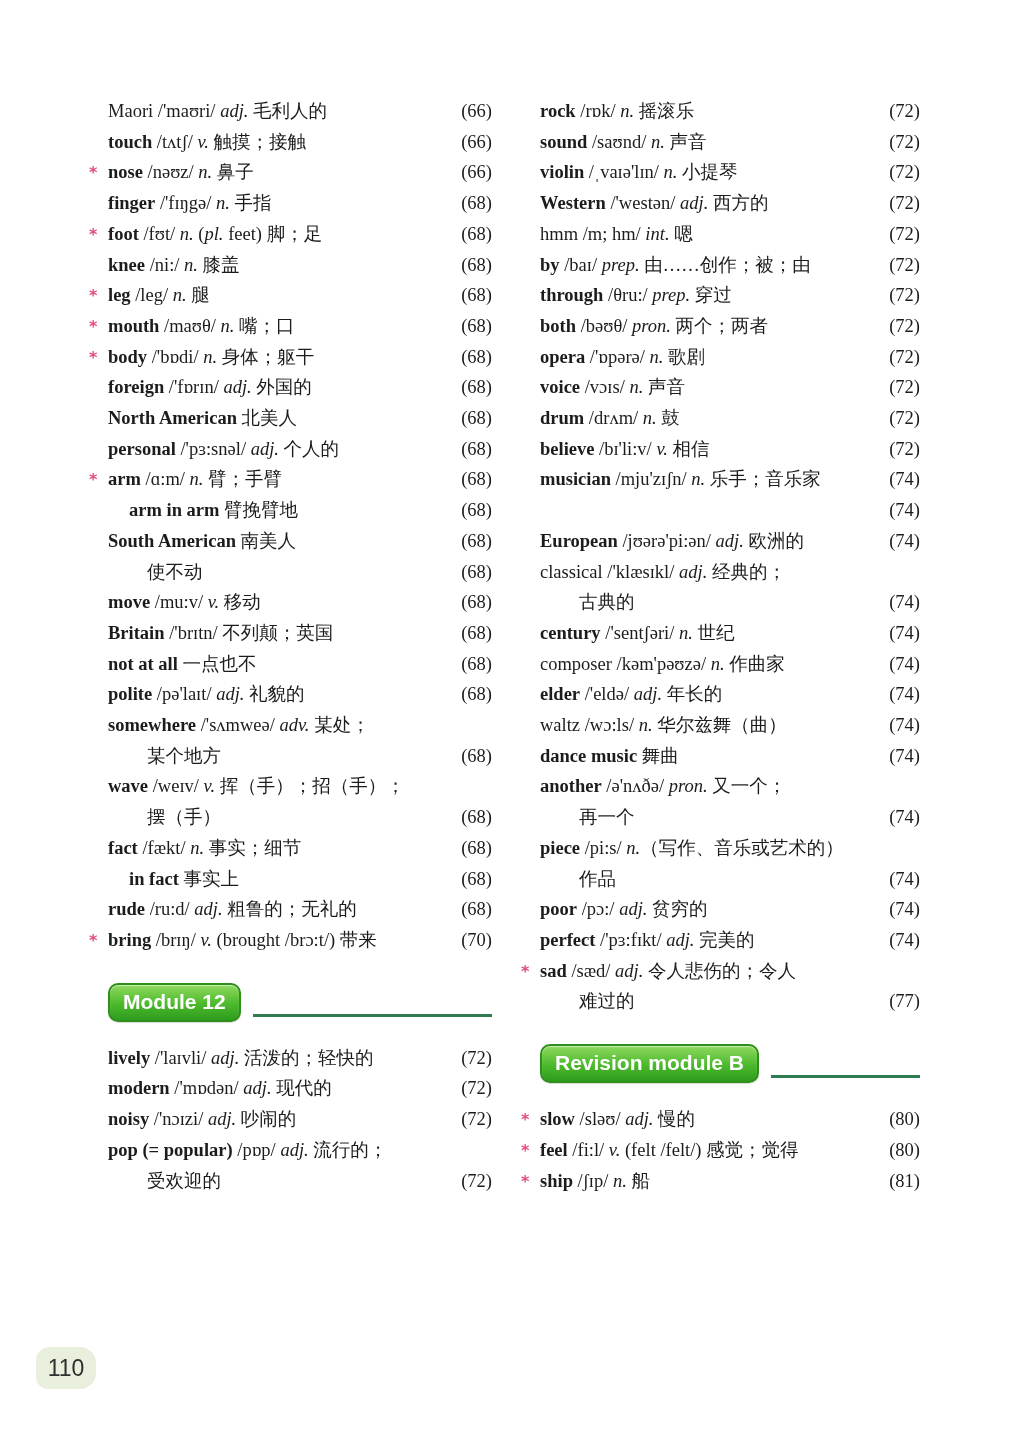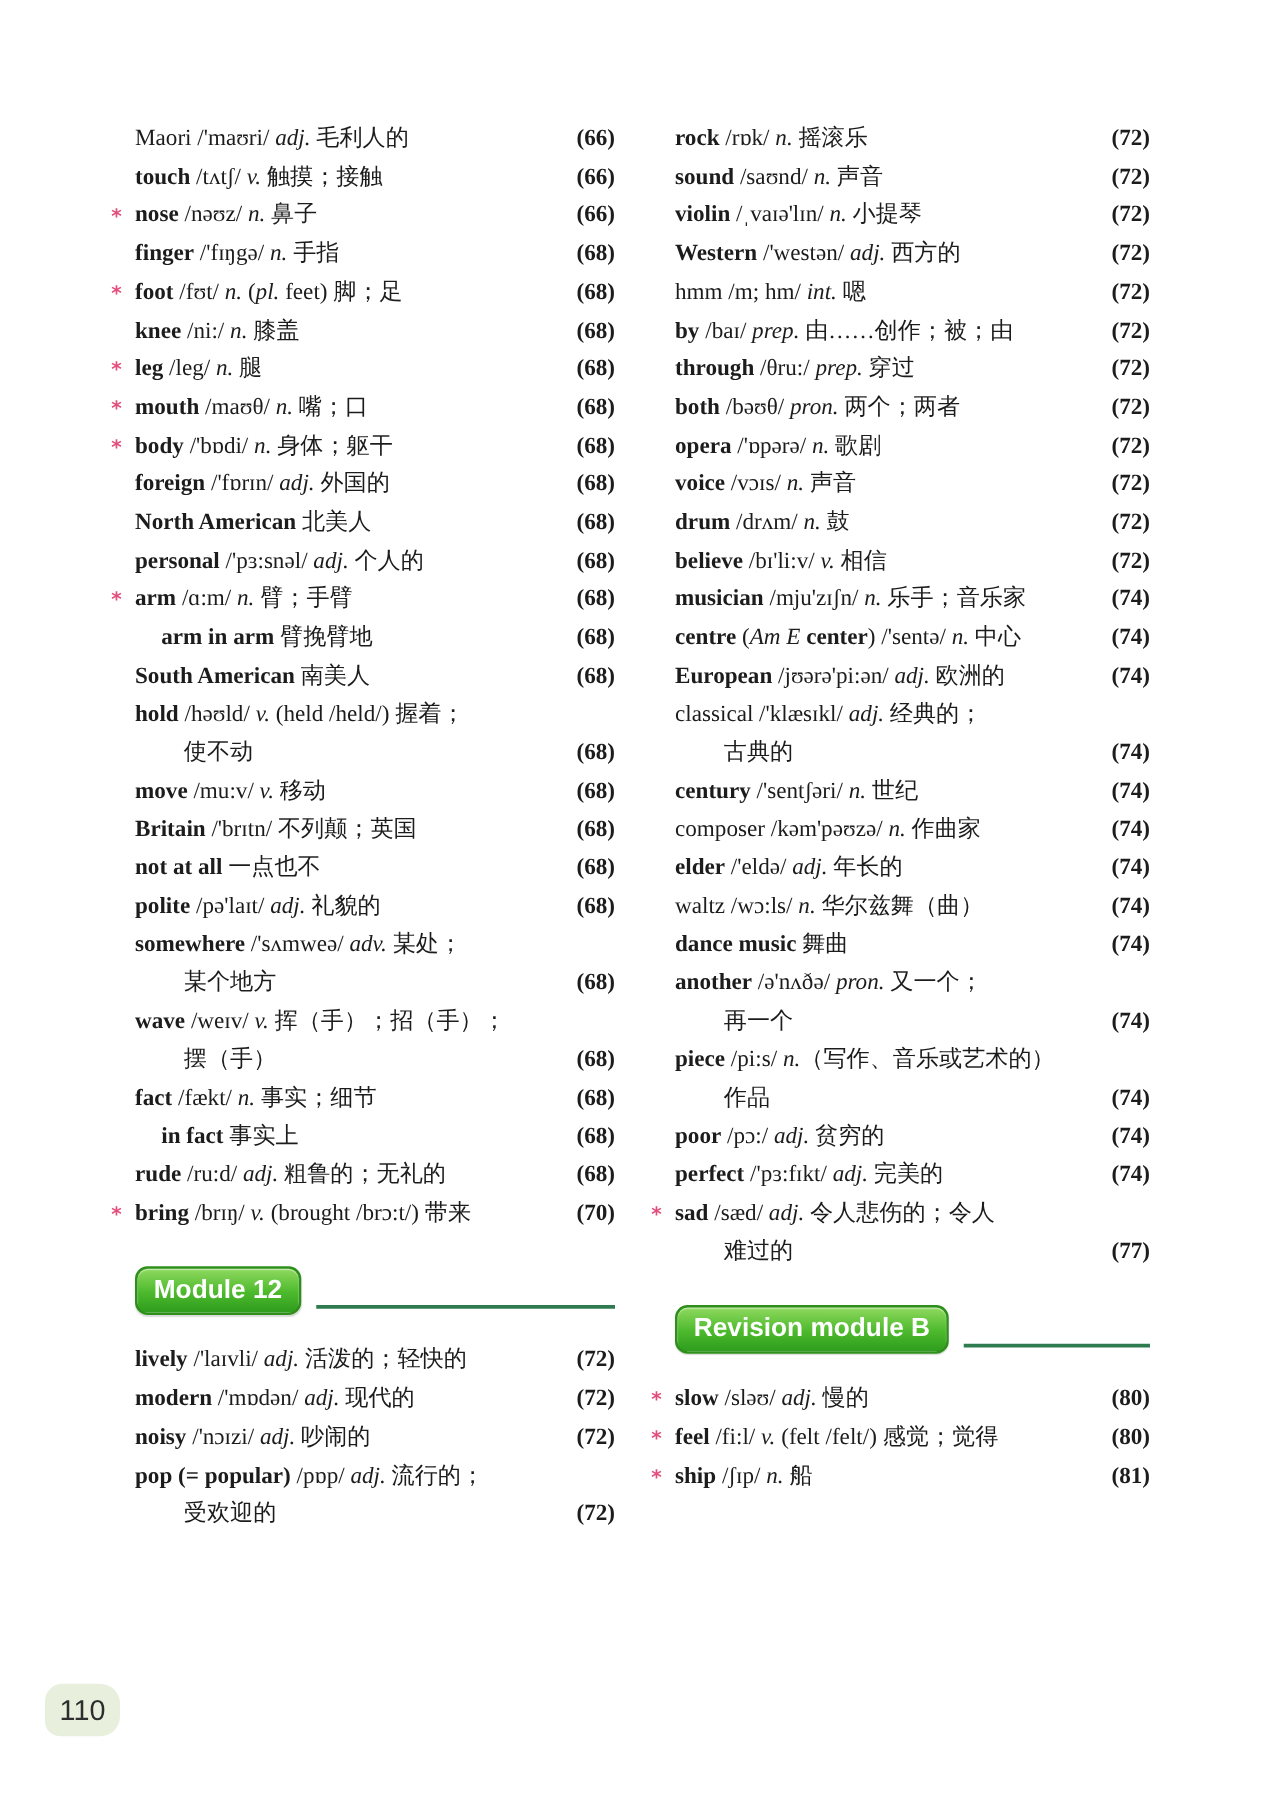--- a/index.html
+++ b/index.html
@@ -6,21 +6,21 @@
   .page{
     position:relative;width:1024px;height:1445px;background:#ffffff;
     font-family:"Liberation Serif","DejaVu Serif",serif;color:#1c1c1c;
     overflow:hidden;
   }
   .col{position:absolute;top:96px;font-size:18.5px;line-height:30.7px;}
   .col-left{left:108px;width:384px;}
   .col-right{left:540px;width:380px;}
   .entry .line{display:flex;align-items:baseline;position:relative;}
   .entry .main{flex:0 1 auto;min-width:0;}
-  .entry .pg{margin-left:auto;padding-left:6px;white-space:nowrap;font-weight:bold;}
+  .entry .pg{margin-left:auto;padding-left:6px;white-space:nowrap;}
   .entry.indent .main{padding-left:21px;}
   .contTxt{padding-left:39px;}
   .star{
     position:absolute;left:-19px;top:1px;color:#e34d7c;
     font-family:"DejaVu Sans",sans-serif;font-weight:700;font-size:16px;
   }
   .seg-w{font-weight:700;}
   .seg-r{font-weight:400;margin-top:24px;}
   .seg-i{font-style:italic;}
   .seg-p{}
@@ -138,23 +138,20 @@
         </div>
       </div>
       <div class="entry">
         <div class="line">
           <span class="main"><span class="seg-w">South American</span><span class="seg-c"> 南美人</span></span>
           <span class="pg">(68)</span>
         </div>
       </div>
       <div class="entry">
         <div class="line">
-          <span class="main"><span class="seg-w">hold</span><span class="seg-p"> /həʊld/ </span><span class="seg-i">v.</span><span class="seg-p"> (held /held/) </span><span class="seg-c">握着；</span></span>
-        </div>
-        <div class="line">
           <span class="main contTxt seg-c">使不动</span>
           <span class="pg">(68)</span>
         </div>
       </div>
       <div class="entry">
         <div class="line">
           <span class="main"><span class="seg-w">move</span><span class="seg-p"> /mu:v/ </span><span class="seg-i">v.</span><span class="seg-c"> 移动</span></span>
           <span class="pg">(68)</span>
         </div>
       </div>
@@ -325,21 +322,20 @@
         </div>
       </div>
       <div class="entry">
         <div class="line">
           <span class="main"><span class="seg-w">musician</span><span class="seg-p"> /mju'zɪʃn/ </span><span class="seg-i">n.</span><span class="seg-c"> 乐手；音乐家</span></span>
           <span class="pg">(74)</span>
         </div>
       </div>
       <div class="entry">
         <div class="line">
-          <span class="main"><span class="seg-w">centre</span><span class="seg-p"> (</span><span class="seg-i">Am E</span><span class="seg-p"> </span><span class="seg-w">center</span><span class="seg-p">) </span><span class="seg-p">/'sentə/ </span><span class="seg-i">n.</span><span class="seg-c"> 中心</span></span>
           <span class="pg">(74)</span>
         </div>
       </div>
       <div class="entry">
         <div class="line">
           <span class="main"><span class="seg-w">European</span><span class="seg-p"> /jʊərə'pi:ən/ </span><span class="seg-i">adj.</span><span class="seg-c"> 欧洲的</span></span>
           <span class="pg">(74)</span>
         </div>
       </div>
       <div class="entry">

